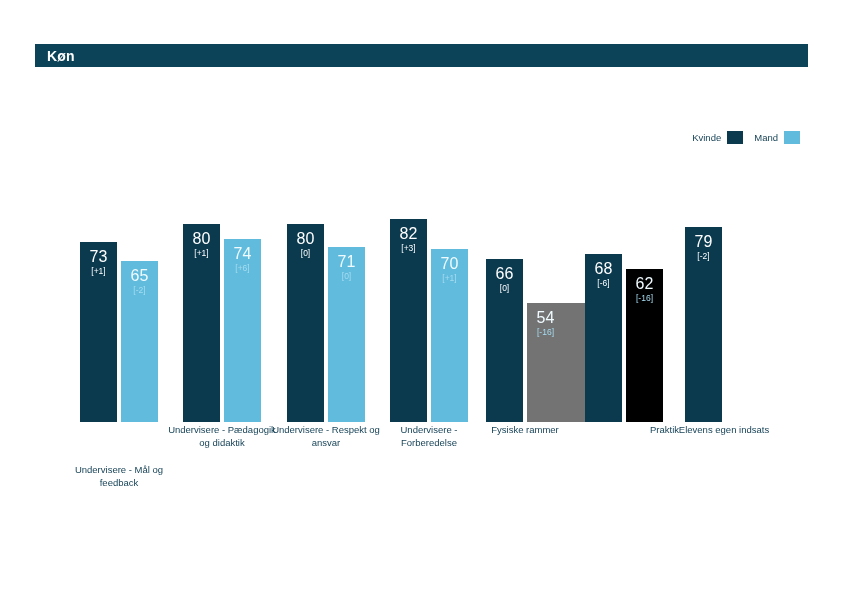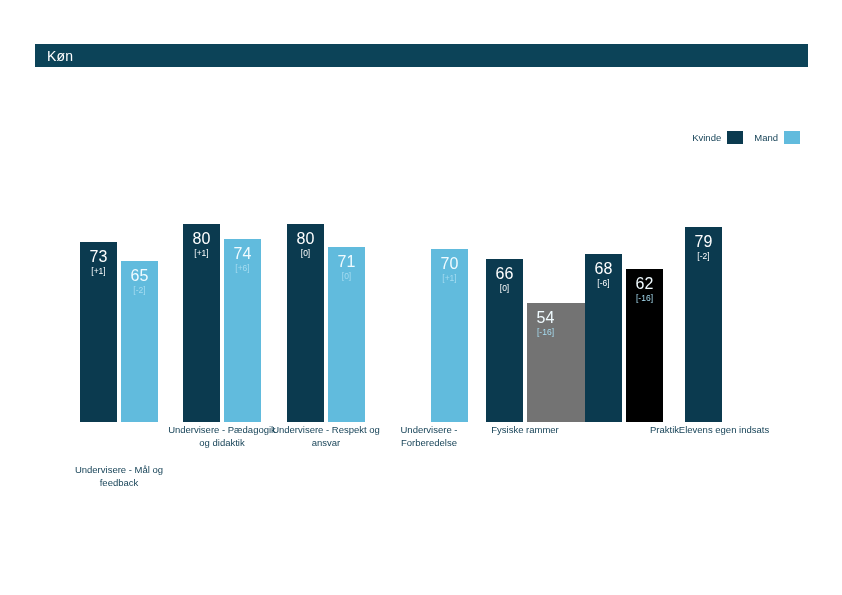--- a/index.html
+++ b/index.html
@@ -33,21 +33,21 @@
     height: 23px;
     background: #0c4358;
   }
   #title-text {
     position: absolute;
     left: 12px;
     top: 50%;
     transform: translateY(-50%);
     color: #ffffff;
     font-size: 14px;
-    font-weight: 400;
+    font-weight: 700;
     letter-spacing: 0.2px;
     white-space: nowrap;
   }
 
   
   #legend {
     position: absolute;
     right: 42px;
     top: 131px;
     display: flex;
@@ -211,20 +211,26 @@
           </div>
         </div>
         <div class="bar mand" style="height: 175px; background: rgb(97, 187, 221);">
           <div class="bar-labels">
             <span class="bar-value">71</span>
             <span class="bar-delta">[0]</span>
           </div>
         </div>
       </div>
       <div class="group" style="left: 355px; width: 78px;">
+        <div class="bar kvinde" style="height: 203px; background: rgb(11, 58, 79);">
+          <div class="bar-labels">
+            <span class="bar-value">82</span>
+            <span class="bar-delta">[+3]</span>
+          </div>
+        </div>
         <div class="bar mand" style="height: 173px; background: rgb(97, 187, 221);">
           <div class="bar-labels">
             <span class="bar-value">70</span>
             <span class="bar-delta">[+1]</span>
           </div>
         </div>
       </div>
       <div class="group" style="left: 451px; width: 78px;">
         <div class="bar kvinde" style="height: 163px; background: rgb(11, 58, 79);">
           <div class="bar-labels">

